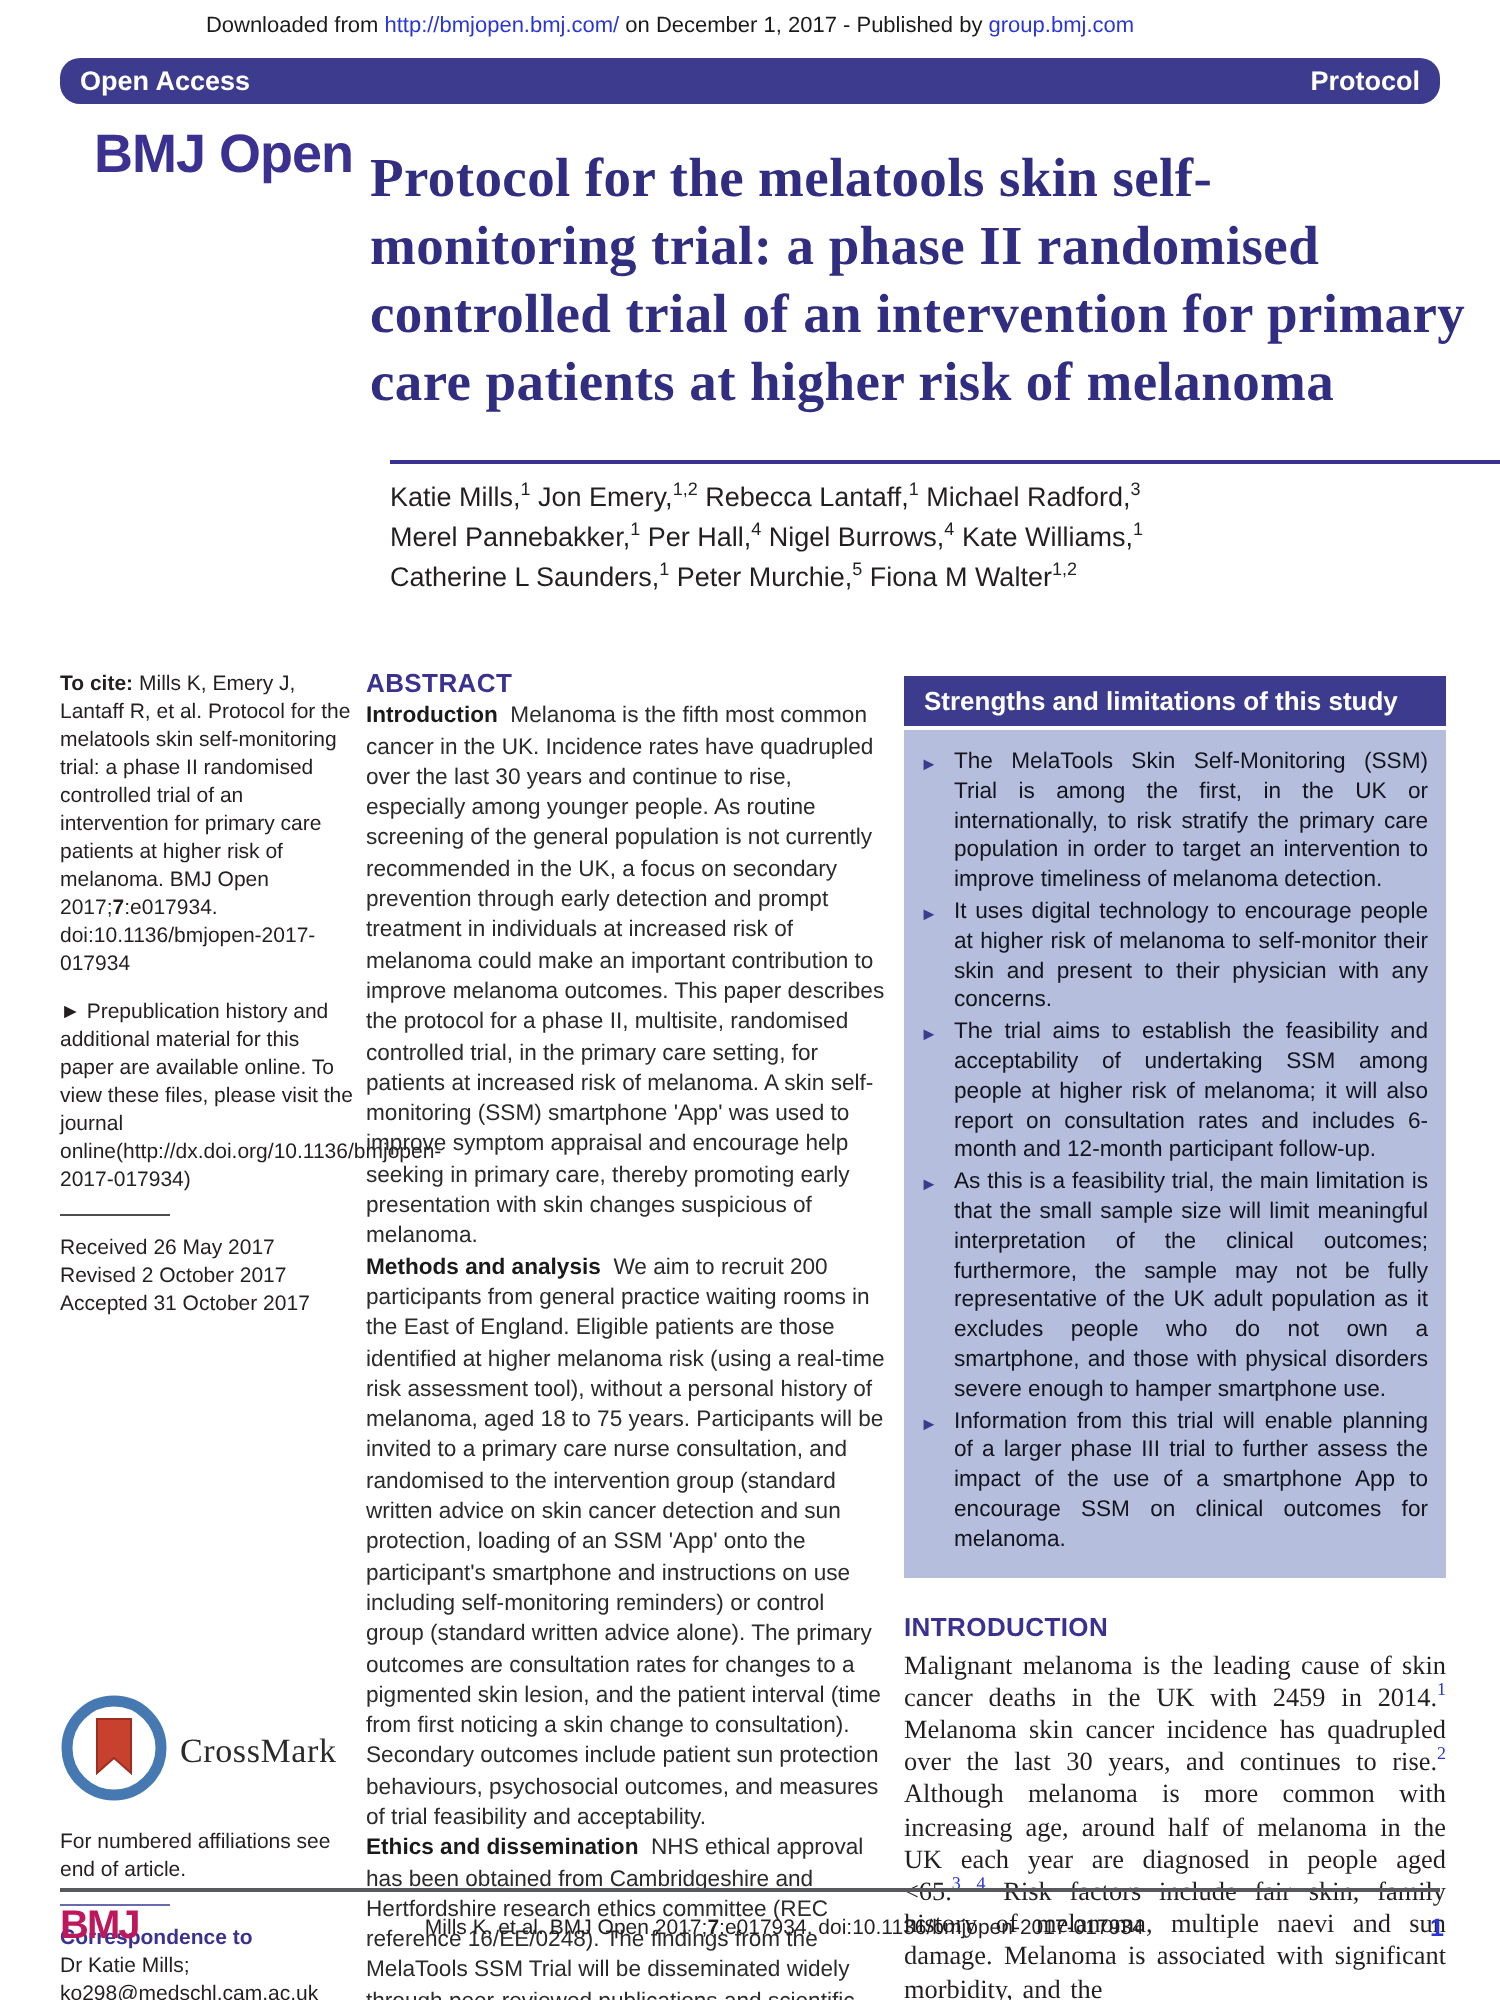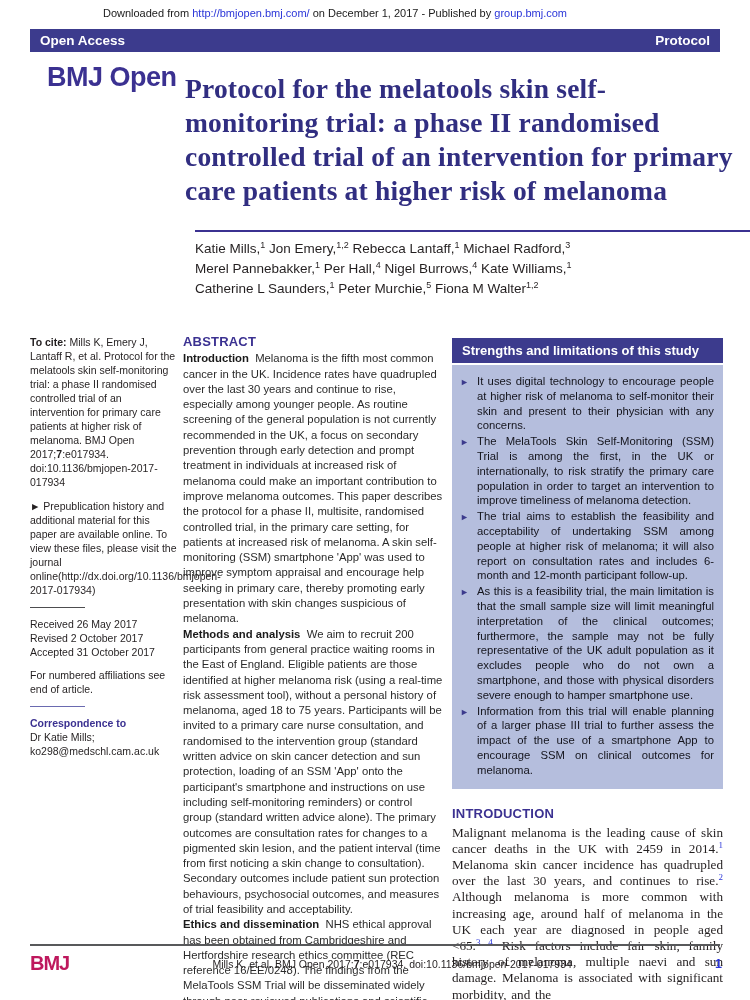--- a/index.html
+++ b/index.html
@@ -4,21 +4,21 @@
 <style>
   * { margin:0; padding:0; box-sizing:border-box; }
   html,body { width:750px; height:1000px; background:#ffffff; font-family:"Liberation Sans", sans-serif; color:#231f20; }
   .page { position:relative; width:750px; height:1000px; overflow:hidden; background:#fff; }
 
   
   .notice { position:absolute; top:7px; left:0; width:670px; text-align:center; font-size:11px; color:#1a1a1a; }
   .seg-link, a.toplink { color:#2a35d8; text-decoration:none; }
 
   
-  .banner { position:absolute; top:29px; left:30px; right:30px; height:23px; background:#3c3b8d; color:#ffffff; display:flex; justify-content:space-between; align-items:center; padding:0 10px; font-size:13.5px; font-weight:bold; }
+  .banner { position:absolute; top:29px; left:30px; right:30px; height:23px; background:#3c3b8d; color:#ffffff; display:flex; justify-content:space-between; align-items:center; padding:0 10px; font-size:13.5px; font-weight:bold;border-radius:10px; }
 
   
   .logo { position:absolute; top:62px; left:47px; font-size:27px; font-weight:bold; color:#3b3191; letter-spacing:-0.5px; }
   .title { position:absolute; top:72px; left:185px; width:552px; font-family:"Liberation Serif", serif; font-weight:bold; font-size:27.5px; line-height:34px; color:#312e81; letter-spacing:0.2px; }
 
   
   .authors { position:absolute; top:230px; left:185px; width:556px; border-top:2px solid #3b3191; padding-top:7px; font-size:13.5px; line-height:20px; color:#231f20;margin-left:10px; }
   .seg-sup { vertical-align:super; font-size:9px; line-height:0; }
   .seg-ref { vertical-align:super; font-size:9px; line-height:0; color:#2a35d8; cursor:pointer; }
   .seg-b { font-weight:bold; }
@@ -73,41 +73,50 @@
 
   <div class="sidebar">
     <p><span class="seg-b">To cite: </span><span>Mills K, Emery J, Lantaff R, </span><span class="seg-i">et al</span><span>.  Protocol for the melatools skin self-monitoring trial: a phase II randomised controlled trial of an intervention for primary care patients at higher risk of melanoma. </span><span class="seg-i">BMJ Open</span><span> 2017;</span><span class="seg-b">7</span><span>:e017934. doi:10.1136/bmjopen-2017-017934</span></p>
     <p><span>►  </span><span>Prepublication history and additional material for this paper are available online. To view these files, please visit the journal online(http://dx.doi.org/10.1136/bmjopen-2017-017934)</span></p>
     <div class="side-rule"></div>
     <div class="side-dates">
       <div>Received 26 May 2017</div>
       <div>Revised 2 October 2017</div>
       <div>Accepted 31 October 2017</div>
     </div>
+    <div class="crossmark">
+      <span>
+        <svg width="54" height="54" viewBox="0 0 54 54" aria-hidden="true">
+          <circle cx="27" cy="27" r="23.5" fill="#ffffff" stroke="#4679b2" stroke-width="5.5"></circle>
+          <path d="M18.5 12.5 h17 v27 l-8.5 -7.5 -8.5 7.5 z" fill="#c8402e" stroke="#9c2f22" stroke-width="1"></path>
+        </svg>
+      </span>
+      <span class="crossmark-label">CrossMark</span>
+    </div>
     <p style="margin-top:9px;">For numbered affiliations see end of article.</p>
     <div class="side-rule blue"></div>
     <div class="corr-label">Correspondence to</div>
     <div>Dr Katie Mills;</div>
     <div>ko298@medschl.cam.ac.uk</div>
   </div>
 
   <div class="abstract">
     <div class="abstract-heading">ABSTRACT</div>
     <p><span class="abs-label">Introduction</span><span>&nbsp; </span><span>Melanoma is the fifth most common cancer in the UK. Incidence rates have quadrupled over the last 30 years and continue to rise, especially among younger people. As routine screening of the general population is not currently recommended in the UK, a focus on secondary prevention through early detection and prompt treatment in individuals at increased risk of melanoma could make an important contribution to improve melanoma outcomes. This paper describes the protocol for a phase II, multisite, randomised controlled trial, in the primary care setting, for patients at increased risk of melanoma. A skin self-monitoring (SSM) smartphone 'App' was used to improve symptom appraisal and encourage help seeking in primary care, thereby promoting early presentation with skin changes suspicious of melanoma.</span></p>
     <p><span class="abs-label">Methods and analysis</span><span>&nbsp; </span><span>We aim to recruit 200 participants from general practice waiting rooms in the East of England. Eligible patients are those identified at higher melanoma risk (using a real-time risk assessment tool), without a personal history of melanoma, aged 18 to 75 years. Participants will be invited to a primary care nurse consultation, and randomised to the intervention group (standard written advice on skin cancer detection and sun protection, loading of an SSM 'App' onto the participant's smartphone and instructions on use including self-monitoring reminders) or control group (standard written advice alone). The primary outcomes are consultation rates for changes to a pigmented skin lesion, and the patient interval (time from first noticing a skin change to consultation). Secondary outcomes include patient sun protection behaviours, psychosocial outcomes, and measures of trial feasibility and acceptability.</span></p>
     <p><span class="abs-label">Ethics and dissemination</span><span>&nbsp; </span><span>NHS ethical approval has been obtained from Cambridgeshire and Hertfordshire research ethics committee (REC reference 16/EE/0248). The findings from the MelaTools SSM Trial will be disseminated widely through peer-reviewed publications and scientific conferences.</span></p>
 
   </div>
 
   <div class="rightcol">
     <div class="box-head">Strengths and limitations of this study</div>
     <div class="box-body">
       <ul>
+          <li>The MelaTools Skin Self-Monitoring (SSM) Trial is among the first, in the UK or internationally, to risk stratify the primary care population in order to target an intervention to improve timeliness of melanoma detection.</li>
           <li>It uses digital technology to encourage people at higher risk of melanoma to self-monitor their skin and present to their physician with any concerns.</li>
-          <li>The MelaTools Skin Self-Monitoring (SSM) Trial is among the first, in the UK or internationally, to risk stratify the primary care population in order to target an intervention to improve timeliness of melanoma detection.</li>
           <li>The trial aims to establish the feasibility and acceptability of undertaking SSM among people at higher risk of melanoma; it will also report on consultation rates and includes 6-month and 12-month participant follow-up.</li>
           <li>As this is a feasibility trial, the main limitation is that the small sample size will limit meaningful interpretation of the clinical outcomes; furthermore, the sample may not be fully representative of the UK adult population as it excludes people who do not own a smartphone, and those with physical disorders severe enough to hamper smartphone use.</li>
           <li>Information from this trial will enable planning of a larger phase III trial to further assess the impact of the use of a smartphone App to encourage SSM on clinical outcomes for melanoma.</li>
         </ul>
     </div>
     <div class="intro-heading">INTRODUCTION</div>
     <p class="intro-text"><span>Malignant melanoma is the leading cause of skin cancer deaths in the UK with 2459 in 2014.</span><span class="seg-ref">1</span><span> Melanoma skin cancer incidence has quadrupled over the last 30 years, and continues to rise.</span><span class="seg-ref">2</span><span> Although melanoma is more common with increasing age, around half of melanoma in the UK each year are diagnosed in people aged &lt;65.</span><span class="seg-ref">3 4</span><span> Risk factors include fair skin, family history of melanoma, multiple naevi and sun damage. Melanoma is associated with significant morbidity, and the</span></p>
   </div>
 
   <div class="footer-rule"></div>

